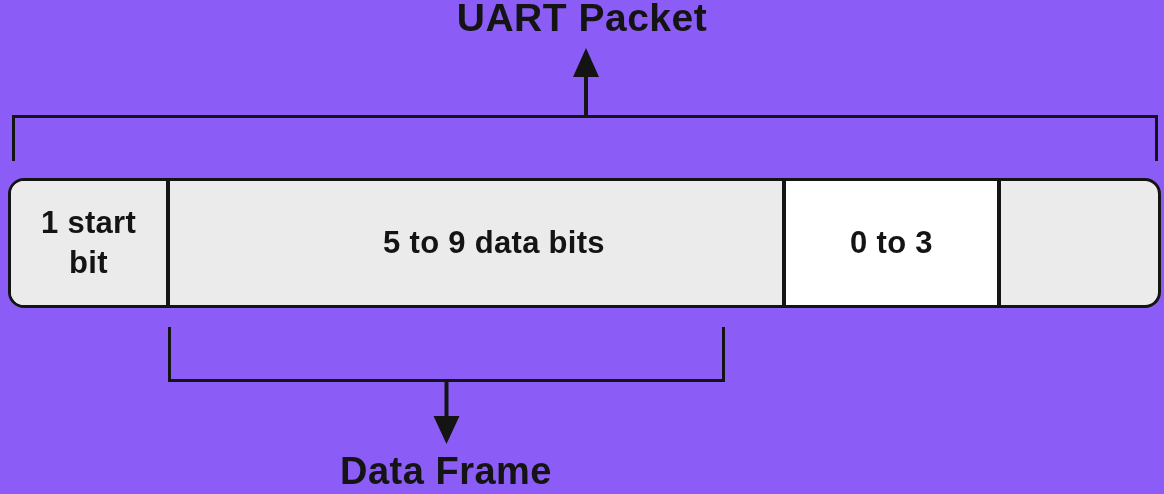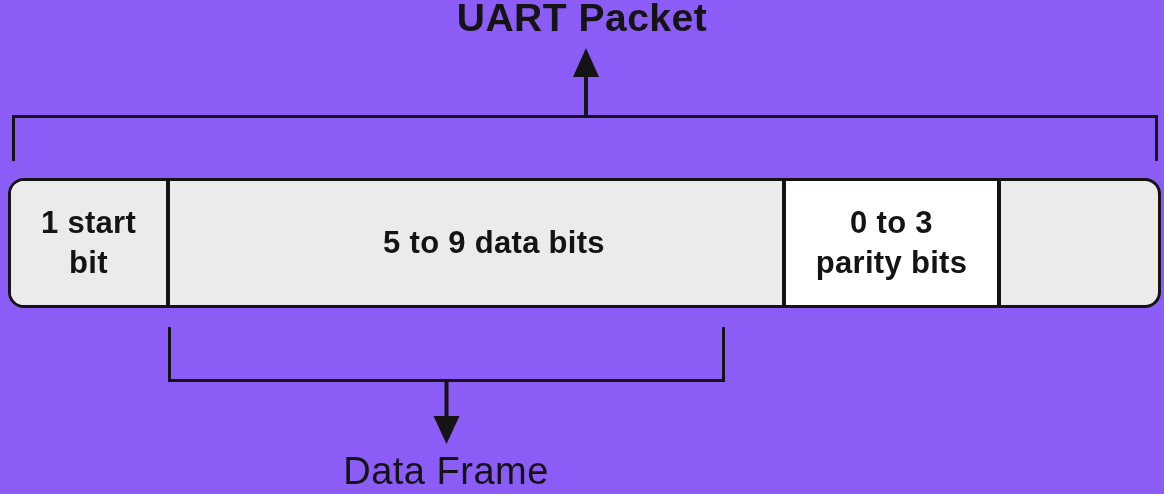--- a/index.html
+++ b/index.html
@@ -65,21 +65,21 @@
   .segment.seg-data   { width: 616px; padding-left: 36px; }
   .segment.seg-parity { width: 215px; background: #ffffff; }
   .segment.seg-stop   { flex: 1; border-right: none; }
   .frame-title {
     position: absolute;
     left: 246px;
     top: 450px;
     width: 400px;
     text-align: center;
     font-size: 38px;
-    font-weight: normal;
+    font-weight: bold;
     letter-spacing: 0.5px;
     color: #141414;
   }
 </style>
 </head>
 <body>
 
 <div class="canvas">
 
   <div class="packet-title">UART Packet</div>
@@ -103,21 +103,20 @@
       <span>1 start</span>
       <span>bit</span>
     </div>
 
     <div class="segment seg-data">
       <span>5 to 9 data bits</span>
     </div>
 
     <div class="segment seg-parity">
       <span>0 to 3</span>
-      <span>parity bits</span>
     </div>
 
 
   </div>
 
   <div class="frame-title">Data Frame</div>
 
 </div>
 
 </body></html>

